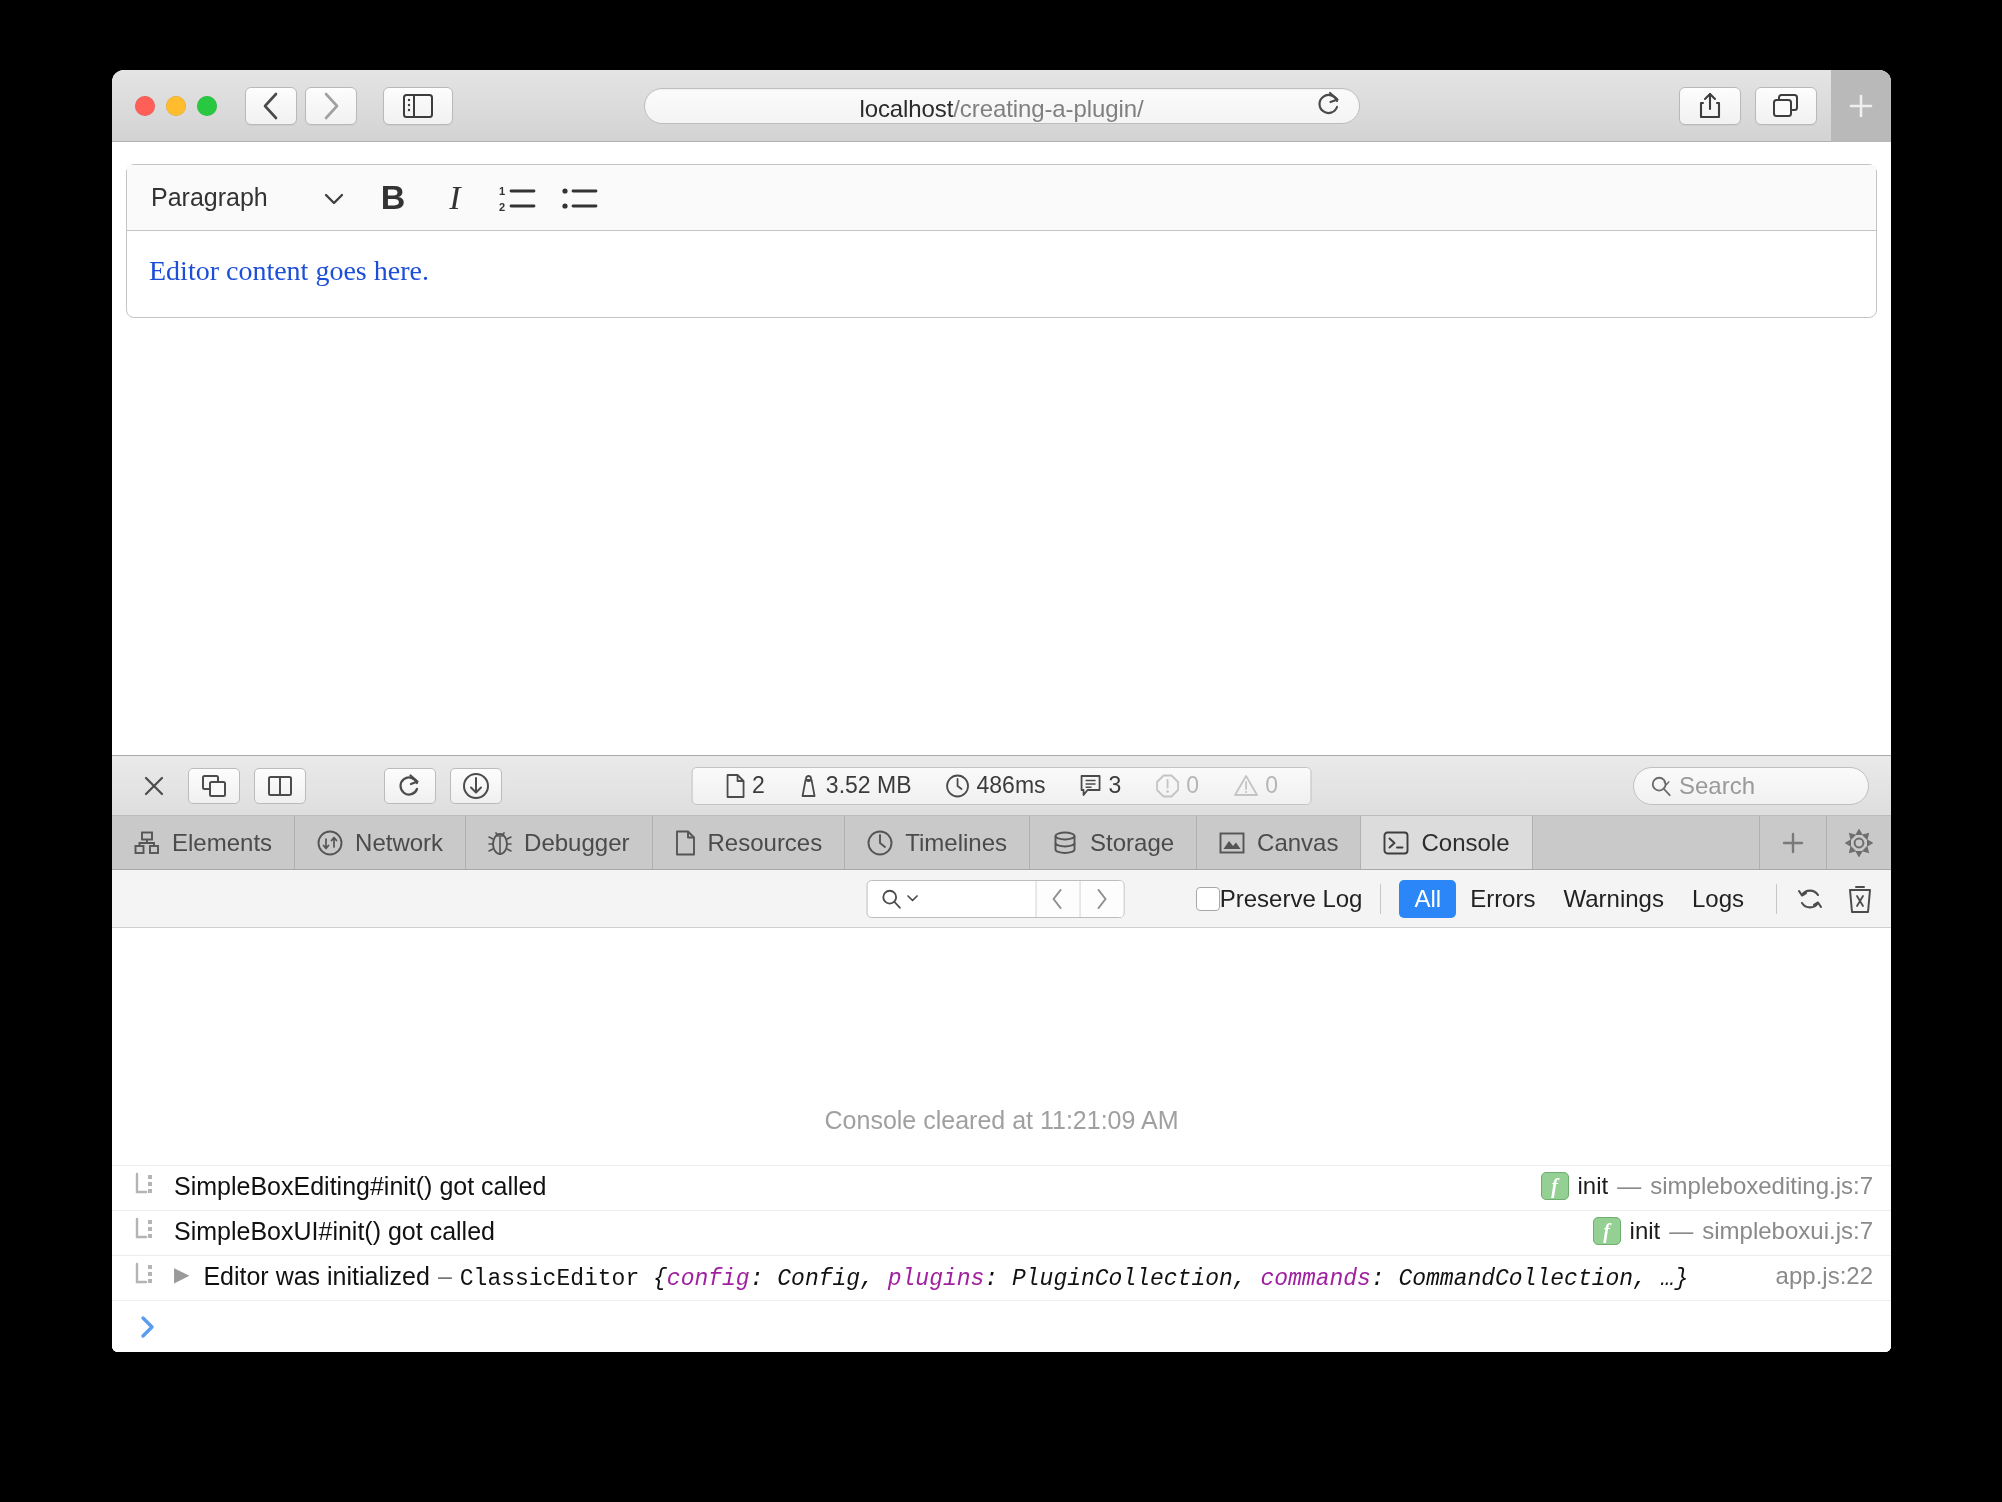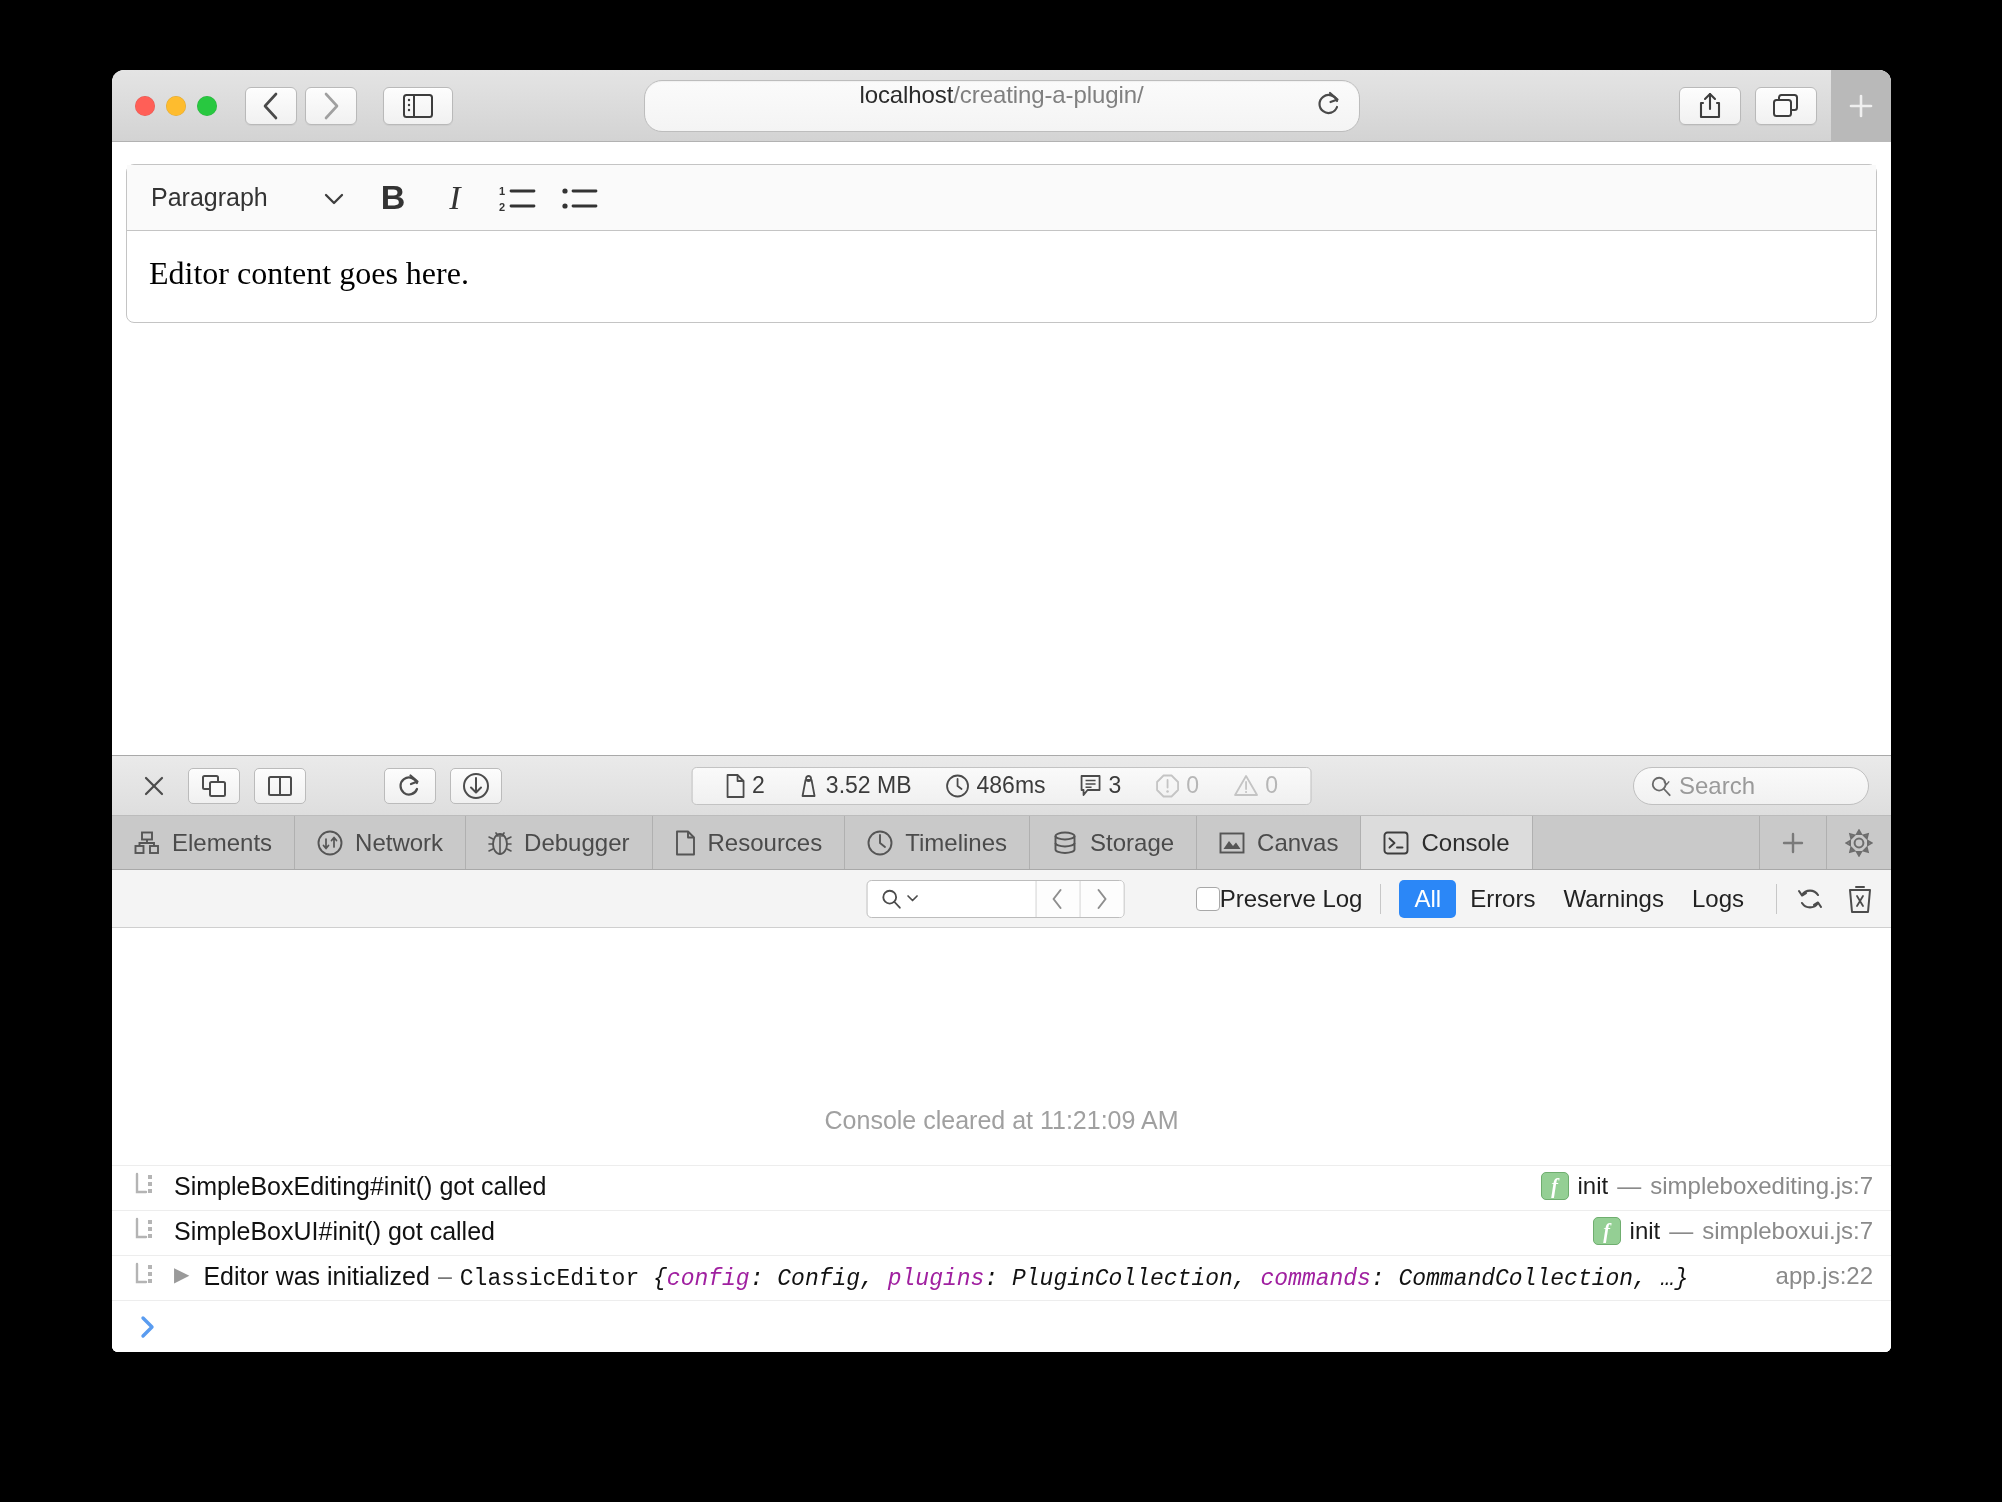--- a/index.html
+++ b/index.html
@@ -47,25 +47,25 @@
   }
   .navgroup { display: flex; margin-left: 28px; gap: 8px; }
   .navgroup .tb-btn { width: 52px; }
   .sidebar-btn { width: 70px; margin-left: 26px; }
 
   .urlwrap {
     position: absolute; left: 50%; transform: translateX(-50%);
     width: 716px;
   }
   .urlfield {
-    height: 52px;
+    height: 36px;
     background: linear-gradient(to bottom,#fbfbfb,#f4f4f4);
     border: 1px solid #bdbdbd;
     border-radius: 18px;
-    display: flex; align-items: flex-start; justify-content: center;
+    display: flex; align-items: flex-end; justify-content: center;
     position: relative;
     box-shadow: 0 1px 1px rgba(0,0,0,.04) inset;
   }
   .urltext { font-size: 24px; color: #808080; letter-spacing: -.1px; }
   .urltext b { color: #2b2b2b; font-weight: 400; }
   .reload-ic { position: absolute; right: 17px; top: 50%; transform: translateY(-50%); }
 
   .tb-right { margin-left: auto; display: flex; align-items: center; }
   .tb-right .tb-btn { width: 62px; margin-right: 14px; }
   .plus-tab {
@@ -105,22 +105,22 @@
     display: flex; align-items: center; justify-content: center;
     margin-left: 6px;
     color: #333;
   }
   .ic-b { font-weight: bold; font-size: 34px; font-family:"Liberation Sans",sans-serif;}
   .ic-i { font-style: italic; font-size: 34px; font-family:"Liberation Serif",serif;}
   .editor-body {
     min-height: 80px;
     padding: 24px 22px 30px 22px;
     font-family: "Liberation Serif", serif;
-    font-size: 32px;
-    color: #000000;
+    font-size: 28px;
+    color: #1d4ed8;
   }
 
   
   .inspector {
     flex: 0 0 auto;
     border-top: 1px solid #a9a9a9;
     display: flex; flex-direction: column;
     background: #fff;
   }
   .insp-toolbar {

